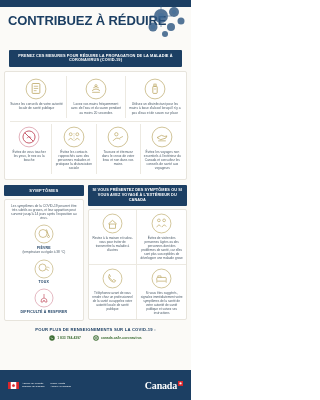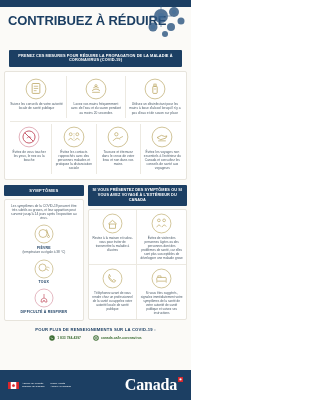--- a/index.html
+++ b/index.html
@@ -120,21 +120,21 @@
   .footbar {
     position:absolute; left:0; bottom:0; width:191px; height:30px;
     background:#1c3f63; display:flex; align-items:center;
     justify-content:space-between; padding:0 8px;
   }
   .wordmark-left { display:flex; align-items:center; gap:3px; }
   .flag { width:11px; height:7px; }
   .goc-text { font-size:2.5px; line-height:3.1px; color:#fff; }
   .canada-word {
     font-family:"Liberation Serif", serif;
-    font-size:16px; font-weight:bold; color:#ffffff;
+    font-size:10px; font-weight:bold; color:#ffffff;
     letter-spacing:-.2px; position:relative; padding-right:6px;
   }
   .canada-flag {
     position:absolute; right:0; top:1px; width:5px; height:5px;
   }
 </style>
 </head>
 <body>
 
 <div class="poster">

